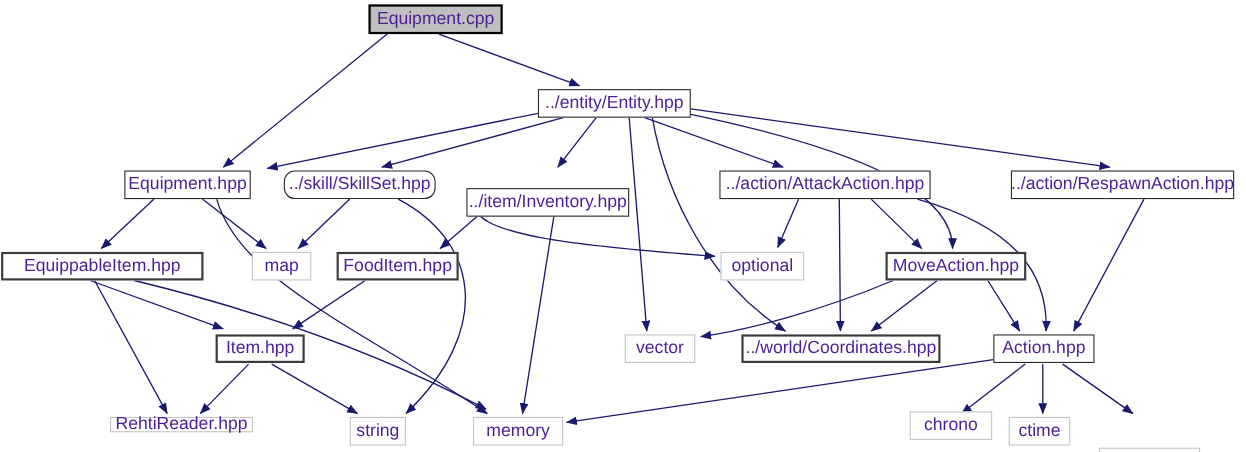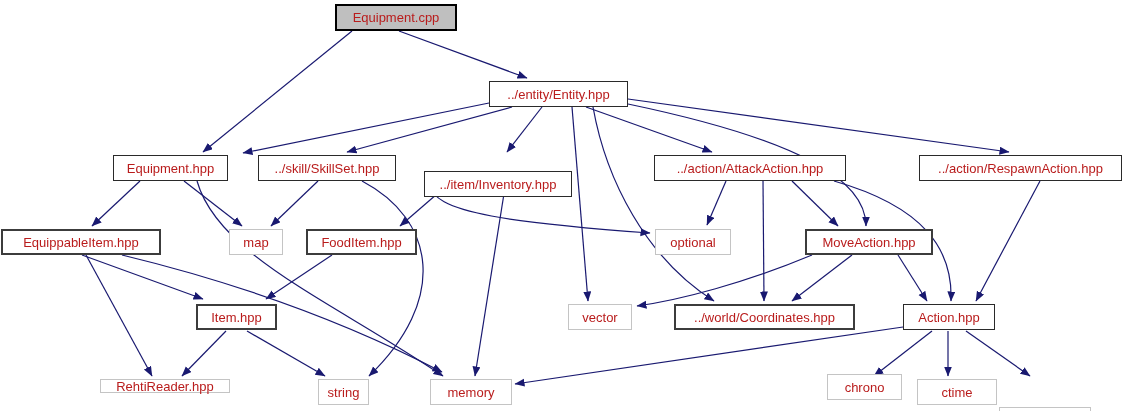--- a/index.html
+++ b/index.html
@@ -7,22 +7,22 @@
     position:relative;
     width:1133px;height:411px;
     font-family:"Liberation Sans","DejaVu Sans",sans-serif;
     background:#ffffff;
     overflow:hidden;
   }
   #edges{position:absolute;left:0;top:0;width:1133px;height:411px;}
   .node{
     position:absolute;
     display:flex;align-items:center;justify-content:center;
-    font-size:13px;
-    color:#b91c1c;
+    font-size:16px;
+    color:#4c1d95;
     background:#ffffff;
     box-sizing:border-box;
     white-space:nowrap;
     z-index:2;
   }
   .node.main{background:#bfbfbf;border:2px solid #000000;}
   .node.internal{border:1px solid #2a2a2a;}
   .node.internal_bold{border:2px solid #3c3c3c;}
   .node.external{border:1px solid #c4c4c4;}
   .edge{fill:none;stroke:#191970;stroke-width:1.2px;}
@@ -73,33 +73,33 @@
         <path d="M903,327 L515,384" class="edge" marker-end="url(#arrow)"></path>
         <path d="M932,331 L874,376" class="edge" marker-end="url(#arrow)"></path>
         <path d="M948,331 L948,376" class="edge" marker-end="url(#arrow)"></path>
         <path d="M966,331 L1030,376" class="edge" marker-end="url(#arrow)"></path>
       </g>
   </svg>
   <div id="nodes">
       <div class="node main" style="left: 335px; top: 4px; width: 122px; height: 27px;">Equipment.cpp</div>
       <div class="node internal" style="left: 489px; top: 81px; width: 139px; height: 26px;">../entity/Entity.hpp</div>
       <div class="node internal" style="left: 113px; top: 155px; width: 115px; height: 26px;">Equipment.hpp</div>
-      <div class="node internal" style="left: 258px; top: 155px; width: 138px; height: 26px;">../skill/SkillSet.hpp</div>
+      <div class="node internal" style="left: 258px; top: 155px; width: 138px; height: 26px; border-radius: 10px;">../skill/SkillSet.hpp</div>
       <div class="node internal" style="left: 424px; top: 155px; width: 148px; height: 26px; margin-top: 16px;">../item/Inventory.hpp</div>
       <div class="node internal" style="left: 654px; top: 155px; width: 192px; height: 26px;">../action/AttackAction.hpp</div>
       <div class="node internal" style="left: 919px; top: 155px; width: 203px; height: 26px;">../action/RespawnAction.hpp</div>
-      <div class="node internal_bold" style="left: 1px; top: 229px; width: 160px; height: 26px;">EquippableItem.hpp</div>
+      <div class="node internal_bold" style="left: 1px; top: 229px; width: 184px; height: 26px;">EquippableItem.hpp</div>
       <div class="node external" style="left: 229px; top: 229px; width: 54px; height: 26px;">map</div>
       <div class="node internal_bold" style="left: 306px; top: 229px; width: 111px; height: 26px;">FoodItem.hpp</div>
       <div class="node external" style="left: 655px; top: 229px; width: 76px; height: 26px;">optional</div>
       <div class="node internal_bold" style="left: 805px; top: 229px; width: 128px; height: 26px;">MoveAction.hpp</div>
       <div class="node internal_bold" style="left: 196px; top: 304px; width: 81px; height: 26px;">Item.hpp</div>
       <div class="node external" style="left: 568px; top: 304px; width: 64px; height: 26px;">vector</div>
       <div class="node internal_bold" style="left: 674px; top: 304px; width: 181px; height: 26px;">../world/Coordinates.hpp</div>
       <div class="node internal" style="left: 903px; top: 304px; width: 92px; height: 26px;">Action.hpp</div>
       <div class="node external" style="left: 100px; top: 379px; width: 130px; height: 14px;">RehtiReader.hpp</div>
       <div class="node external" style="left: 318px; top: 379px; width: 51px; height: 26px;">string</div>
       <div class="node external" style="left: 430px; top: 379px; width: 82px; height: 26px;">memory</div>
       <div class="node external" style="left: 827px; top: 374px; width: 75px; height: 26px;">chrono</div>
-      <div class="node external" style="left: 917px; top: 379px; width: 80px; height: 26px;">ctime</div>
+      <div class="node external" style="left: 917px; top: 379px; width: 56px; height: 26px;">ctime</div>
       <div class="node external" style="left: 999px; top: 379px; width: 92px; height: 26px; margin-top: 28px;">network.h</div>
     </div>
 </div>
 
 </body></html>

